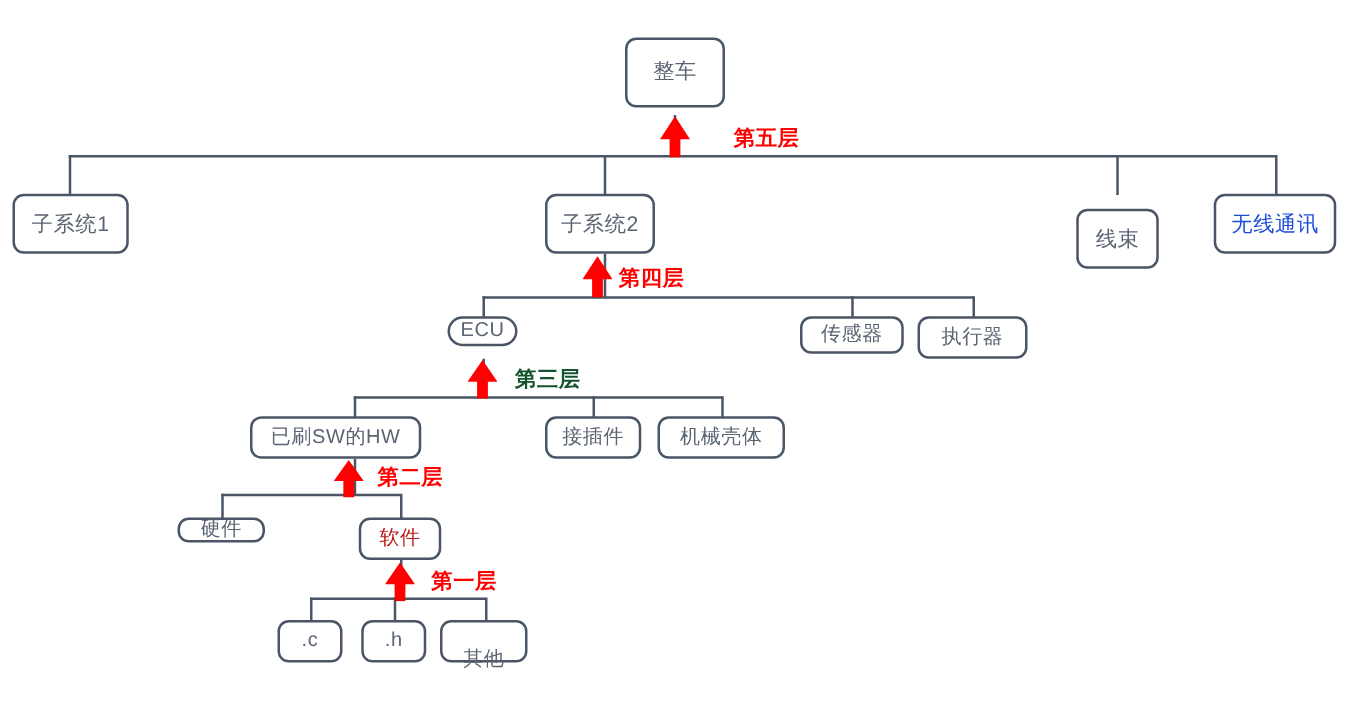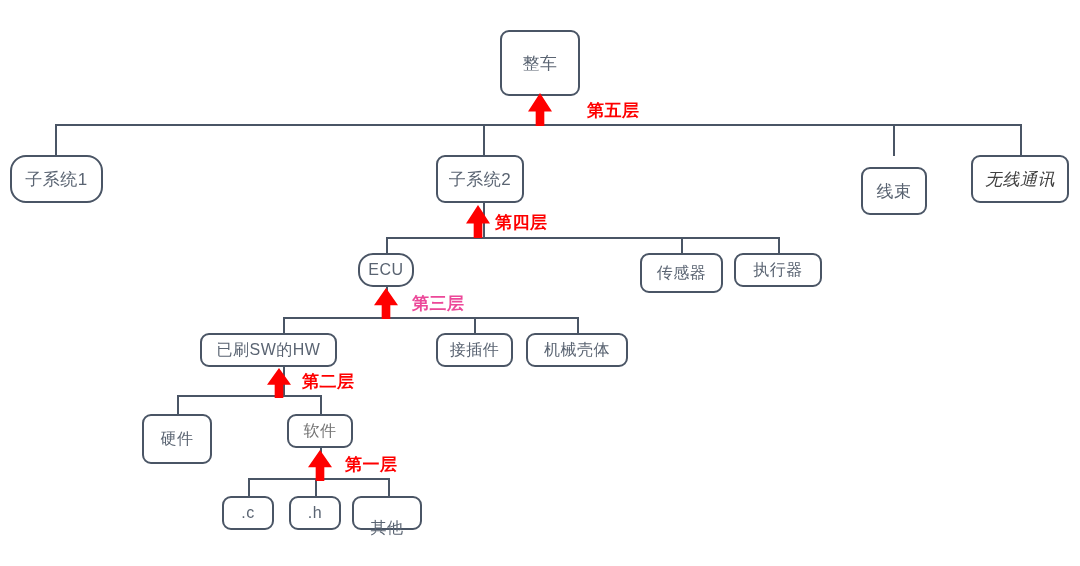--- a/index.html
+++ b/index.html
@@ -100,69 +100,69 @@
           <polygon points="12,0 24,17.360000000000003 16.32,17.360000000000003 16.32,31 7.68,31 7.68,17.360000000000003 0,17.360000000000003" fill="#fe0000"></polygon>
         </svg></div>
       <div class="arrow" style="left: 267px; top: 368px; width: 24px; height: 30px;"><svg width="24" height="30" viewBox="0 0 24 30">
           <polygon points="12,0 24,16.8 16.32,16.8 16.32,30 7.68,30 7.68,16.8 0,16.8" fill="#fe0000"></polygon>
         </svg></div>
       <div class="arrow" style="left: 308px; top: 450px; width: 24px; height: 31px;"><svg width="24" height="31" viewBox="0 0 24 31">
           <polygon points="12,0 24,17.360000000000003 16.32,17.360000000000003 16.32,31 7.68,31 7.68,17.360000000000003 0,17.360000000000003" fill="#fe0000"></polygon>
         </svg></div>
     </div>
   <div id="node-layer">
-      <div class="node" style="left: 500px; top: 30px; width: 80px; height: 66px; border-color: rgb(74, 85, 101);">
+      <div class="node" style="left: 500px; top: 30px; width: 80px; height: 56px; border-color: rgb(74, 85, 101); font-family: Liberation Mono, monospace;">
         <span style="color: rgb(90, 100, 114);">整车</span>
       </div>
-      <div class="node" style="left: 10px; top: 155px; width: 93px; height: 48px; border-color: rgb(74, 85, 101); border-radius: 16px;">
+      <div class="node" style="left: 10px; top: 155px; width: 93px; height: 48px; border-color: rgb(74, 85, 101);">
         <span style="color: rgb(90, 100, 114);">子系统1</span>
       </div>
       <div class="node" style="left: 436px; top: 155px; width: 88px; height: 48px; border-color: rgb(74, 85, 101);">
         <span style="color: rgb(90, 100, 114);">子系统2</span>
       </div>
       <div class="node" style="left: 861px; top: 167px; width: 66px; height: 48px; border-color: rgb(74, 85, 101);">
         <span style="color: rgb(90, 100, 114);">线束</span>
       </div>
       <div class="node" style="left: 971px; top: 155px; width: 98px; height: 48px; border-color: rgb(74, 85, 101);">
-        <span style="color: #404040; font-style: italic;">无线通讯</span>
+        <span style="color: #1d4ed8;">无线通讯</span>
       </div>
-      <div class="node small" style="left: 358px; top: 253px; width: 56px; height: 34px; border-color: rgb(74, 85, 101); border-radius: 15px;">
+      <div class="node small" style="left: 358px; top: 253px; width: 56px; height: 24px; border-color: rgb(74, 85, 101); border-radius: 15px;">
         <span style="color: rgb(90, 100, 114);">ECU</span>
       </div>
-      <div class="node small" style="left: 640px; top: 253px; width: 83px; height: 40px; border-color: rgb(74, 85, 101);">
+      <div class="node small" style="left: 640px; top: 253px; width: 83px; height: 30px; border-color: rgb(74, 85, 101);">
         <span style="color: rgb(90, 100, 114);">传感器</span>
       </div>
       <div class="node small" style="left: 734px; top: 253px; width: 88px; height: 34px; border-color: rgb(74, 85, 101);">
         <span style="color: rgb(90, 100, 114);">执行器</span>
       </div>
       <div class="node small" style="left: 200px; top: 333px; width: 137px; height: 34px; border-color: rgb(74, 85, 101);">
         <span style="color: rgb(90, 100, 114);">已刷SW的HW</span>
       </div>
       <div class="node small" style="left: 436px; top: 333px; width: 77px; height: 34px; border-color: rgb(74, 85, 101);">
         <span style="color: rgb(90, 100, 114);">接插件</span>
       </div>
       <div class="node small" style="left: 526px; top: 333px; width: 102px; height: 34px; border-color: rgb(74, 85, 101);">
         <span style="color: rgb(90, 100, 114);">机械壳体</span>
       </div>
-      <div class="node small" style="left: 142px; top: 414px; width: 70px; height: 50px; border-color: rgb(74, 85, 101);">
+      <div class="node small" style="left: 142px; top: 414px; width: 70px; height: 20px; border-color: rgb(74, 85, 101);">
         <span style="color: rgb(90, 100, 114);">硬件</span>
       </div>
       <div class="node small" style="left: 287px; top: 414px; width: 66px; height: 34px; border-color: rgb(74, 85, 101);">
-        <span style="color: #737373;">软件</span>
+        <span style="color: #b91c1c;">软件</span>
       </div>
       <div class="node small" style="left: 222px; top: 496px; width: 52px; height: 34px; border-color: rgb(74, 85, 101);">
         <span style="color: rgb(90, 100, 114);">.c</span>
       </div>
       <div class="node small" style="left: 289px; top: 496px; width: 52px; height: 34px; border-color: rgb(74, 85, 101);">
         <span style="color: rgb(90, 100, 114);">.h</span>
       </div>
       <div class="node small" style="left: 352px; top: 496px; width: 70px; height: 34px; border-color: rgb(74, 85, 101);">
         <span style="color: rgb(90, 100, 114); margin-top: 30px;">其他</span>
       </div>
     </div>
   <div id="label-layer">
       <div class="lvl-label" style="left: 563px; top: 102px; color: rgb(254, 0, 0); margin-left: 24px;">第五层</div>
       <div class="lvl-label" style="left: 495px; top: 214px; color: rgb(254, 0, 0);">第四层</div>
-      <div class="lvl-label" style="left: 412px; top: 295px; color: #ec4899;">第三层</div>
+      <div class="lvl-label" style="left: 412px; top: 295px; color: #14532d;">第三层</div>
       <div class="lvl-label" style="left: 302px; top: 373px; color: rgb(254, 0, 0);">第二层</div>
       <div class="lvl-label" style="left: 345px; top: 456px; color: rgb(254, 0, 0);">第一层</div>
     </div>
 </div>
 
 </body></html>

